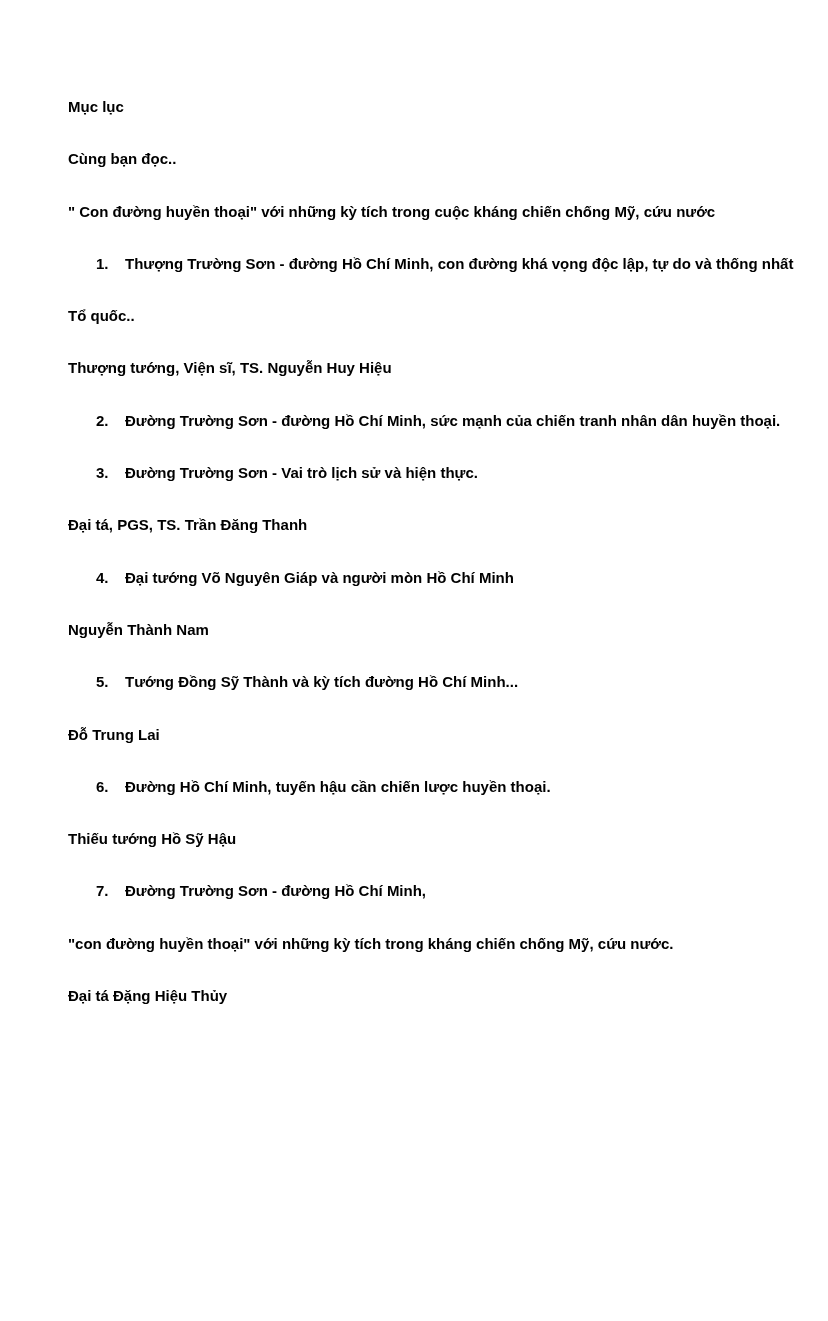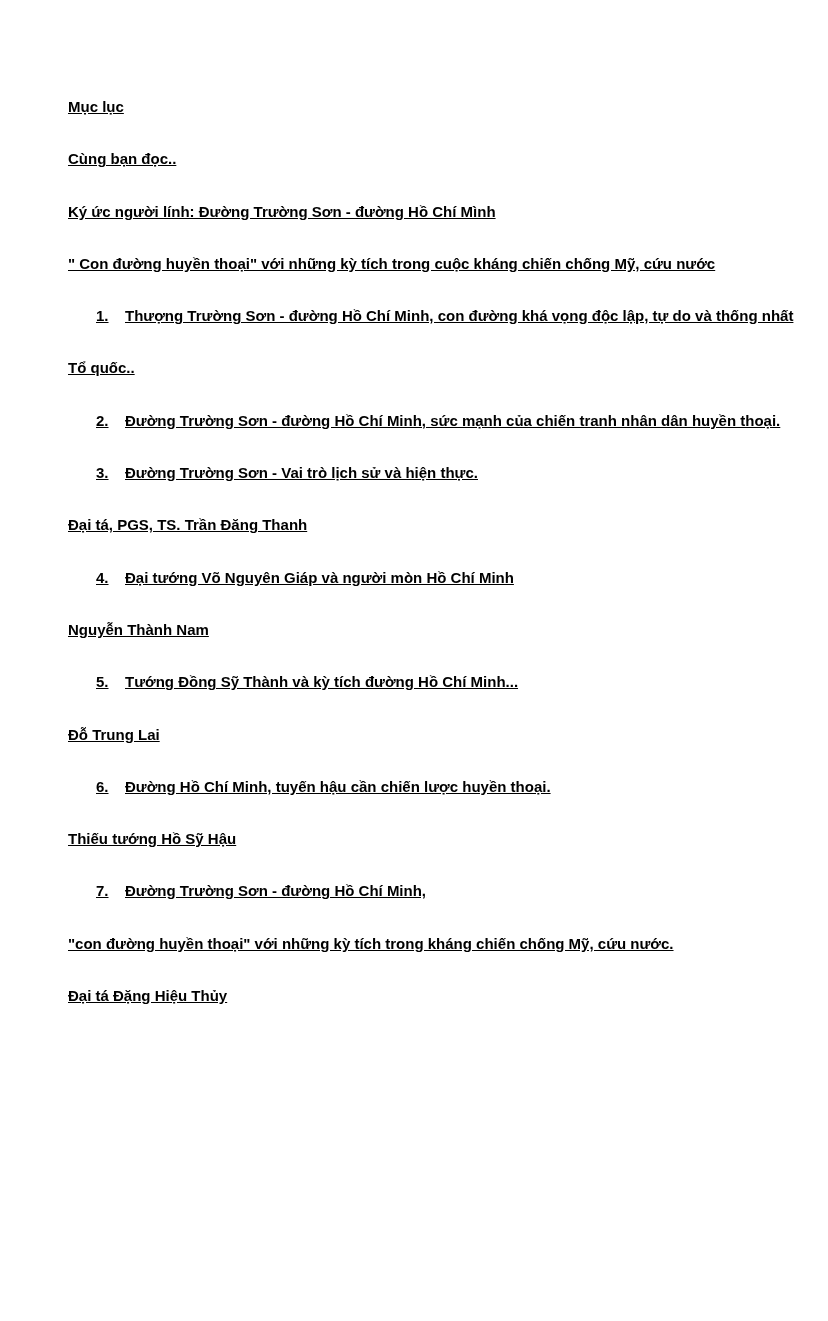--- a/index.html
+++ b/index.html
@@ -11,21 +11,20 @@
     font-family: "Liberation Sans", sans-serif;
     font-weight: bold;
     color: #000000;
   }
   .page {
     width: 828px;
     height: 1321px;
     padding: 98px 30px 0 68px;
     overflow: hidden;
     background: #ffffff;
-    text-decoration: underline;
   }
   .line {
     font-size: 15px;
     line-height: 18px;
     height: 18px;
     margin-bottom: 34.3px;
     white-space: nowrap;
   }
   .item-row {
     display: flex;
@@ -38,29 +37,29 @@
   .indent {
   }
 </style>
 </head>
 <body>
 
 <div class="page">
 
   <p class="line">Mục lục</p>
   <p class="line">Cùng bạn đọc..</p>
-  <p class="line">Ký ức người lính: Đường Trường Sơn - đường Hồ Chí Mình</p>
   <p class="line">" Con đường huyền thoại" với những kỳ tích trong cuộc kháng chiến chống Mỹ, cứu nước</p>
 
   <div>
     <div class="line item-row">
       <span class="item-num">1.</span>
       <span>Thượng Trường Sơn - đường Hồ Chí Minh, con đường khá vọng độc lập, tự do và thống nhất</span>
     </div>
     <p class="line indent">Tổ quốc..</p>
+    <p class="line indent">Thượng tướng, Viện sĩ, TS. Nguyễn Huy Hiệu</p>
   </div>
 
   <div>
     <div class="line item-row">
       <span class="item-num">2.</span>
       <span>Đường Trường Sơn - đường Hồ Chí Minh, sức mạnh của chiến tranh nhân dân huyền thoại.</span>
     </div>
   </div>
 
   <div>

